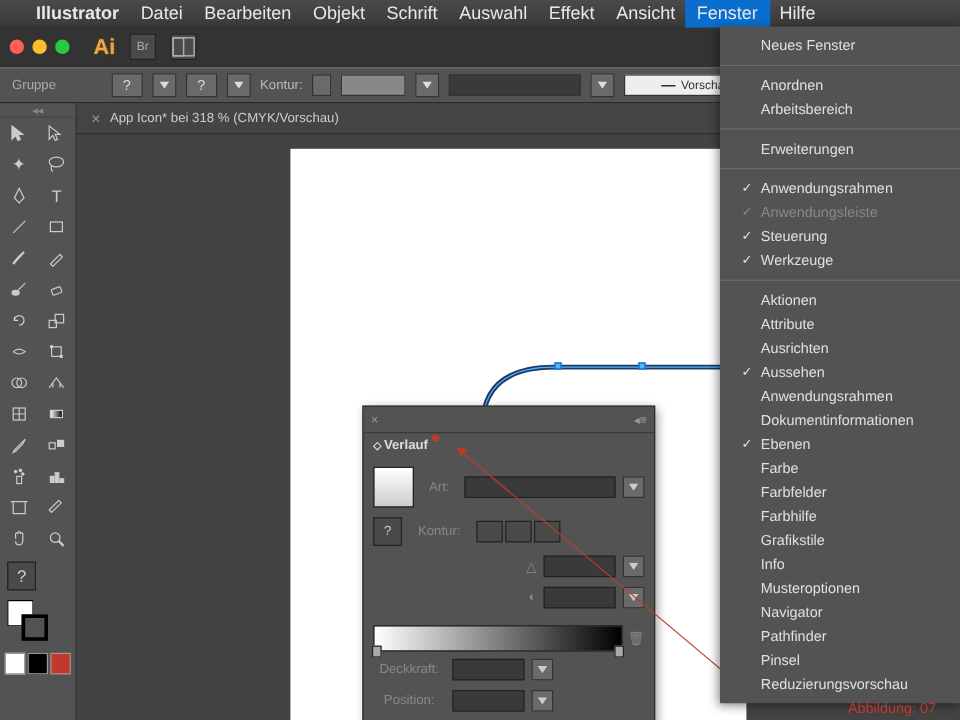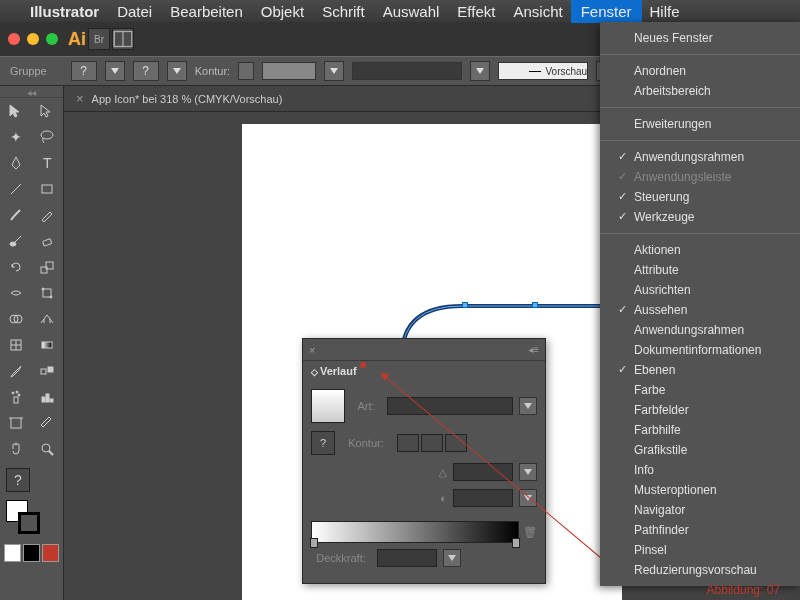--- a/index.html
+++ b/index.html
@@ -2,28 +2,28 @@
 <html><head>
 <meta charset="utf-8">
 <style>
 *{margin:0;padding:0;box-sizing:border-box;font-family:Helvetica,Arial,sans-serif;user-select:none}
 body{background:#333;width:800px;height:600px;overflow:hidden;position:relative}
 .menubar{height:22px;background:linear-gradient(#4a4a4a,#393939);display:flex;align-items:center;padding:0 12px;color:#e8e8e8;font-size:15px;gap:18px}
 .menubar .apple{font-size:15px}
 .menubar .app-name{font-weight:bold}
 .menubar .menu-item{cursor:pointer}
 .menubar .menu-item.active{background:#0b6dce;padding:3px 10px;margin:-3px -10px}
-.titlebar{height:34px;background:#333;display:flex;align-items:center;padding:0 8px;gap:2px}
+.titlebar{height:34px;background:#333;display:flex;align-items:center;padding:0 8px;gap:12px}
 .traffic{display:flex;gap:7px}
 .dot{width:12px;height:12px;border-radius:50%}
 .dot.r{background:#ff5f57}.dot.y{background:#ffbd2e}.dot.g{background:#28c940}
 .ai-logo{color:#f7a63c;font-weight:bold;font-size:18px;margin-left:8px;text-shadow:0 0 2px #663}
 .tb-btn{width:22px;height:22px;background:#4a4a4a;border:1px solid #222;display:flex;align-items:center;justify-content:center;color:#aaa;font-size:10px}
 .controlbar{height:30px;background:#535353;display:flex;align-items:center;padding:0 10px;font-size:11px;color:#aaa;gap:8px;border-top:1px solid #6a6a6a;border-bottom:1px solid #2a2a2a}
-.grp-label{margin-right:16px}
+.grp-label{margin-right:38px}
 .ctrl-box{width:26px;height:20px;background:#6a6a6a;border:1px solid #333;display:flex;align-items:center;justify-content:center;color:#ddd;font-size:12px}
 .ctrl-drop{width:20px;height:20px;background:#6a6a6a;border:1px solid #333;display:flex;align-items:center;justify-content:center}
 .ctrl-drop svg{fill:#ddd}
 .ctrl-label{color:#bbb}
 .swatch-wide{height:18px;background:#fff;border:1px solid #333;display:flex;align-items:center}
 .swatch-wide.solid{background:#888}
 .main{display:flex;height:calc(600px - 86px)}
 .toolbox{width:64px;background:#535353;border-right:1px solid #2a2a2a;padding-top:4px}
 .tool-handle{height:8px;background:#535353;border-bottom:1px solid #444;text-align:center;color:#888;font-size:6px;line-height:6px}
 .tool-row{display:flex;height:26px}
@@ -413,20 +413,29 @@
     </div>
     <div class="panel-row">
       <span class="panel-label" style="width:60px">Deckkraft:</span>
       <div class="panel-field" style="flex:0 0 60px"></div>
       <div class="panel-drop">
           <svg width="8" height="6" viewBox="0 0 8 6" fill="#ccc">
             <path d="M0,0 L8,0 L4,6 Z"></path>
           </svg>
         </div>
     </div>
+    <div class="panel-row">
+      <span class="panel-label" style="width:60px">Position:</span>
+      <div class="panel-field" style="flex:0 0 60px"></div>
+      <div class="panel-drop">
+          <svg width="8" height="6" viewBox="0 0 8 6" fill="#ccc">
+            <path d="M0,0 L8,0 L4,6 Z"></path>
+          </svg>
+        </div>
+    </div>
   </div>
 </div>
 
 <div class="window-menu">
   <div class="menu-sec">
     <div class="menu-line">Neues Fenster</div>
   </div>
   <div class="menu-sec">
     <div class="menu-line">Anordnen</div>
     <div class="menu-line">Arbeitsbereich</div>

